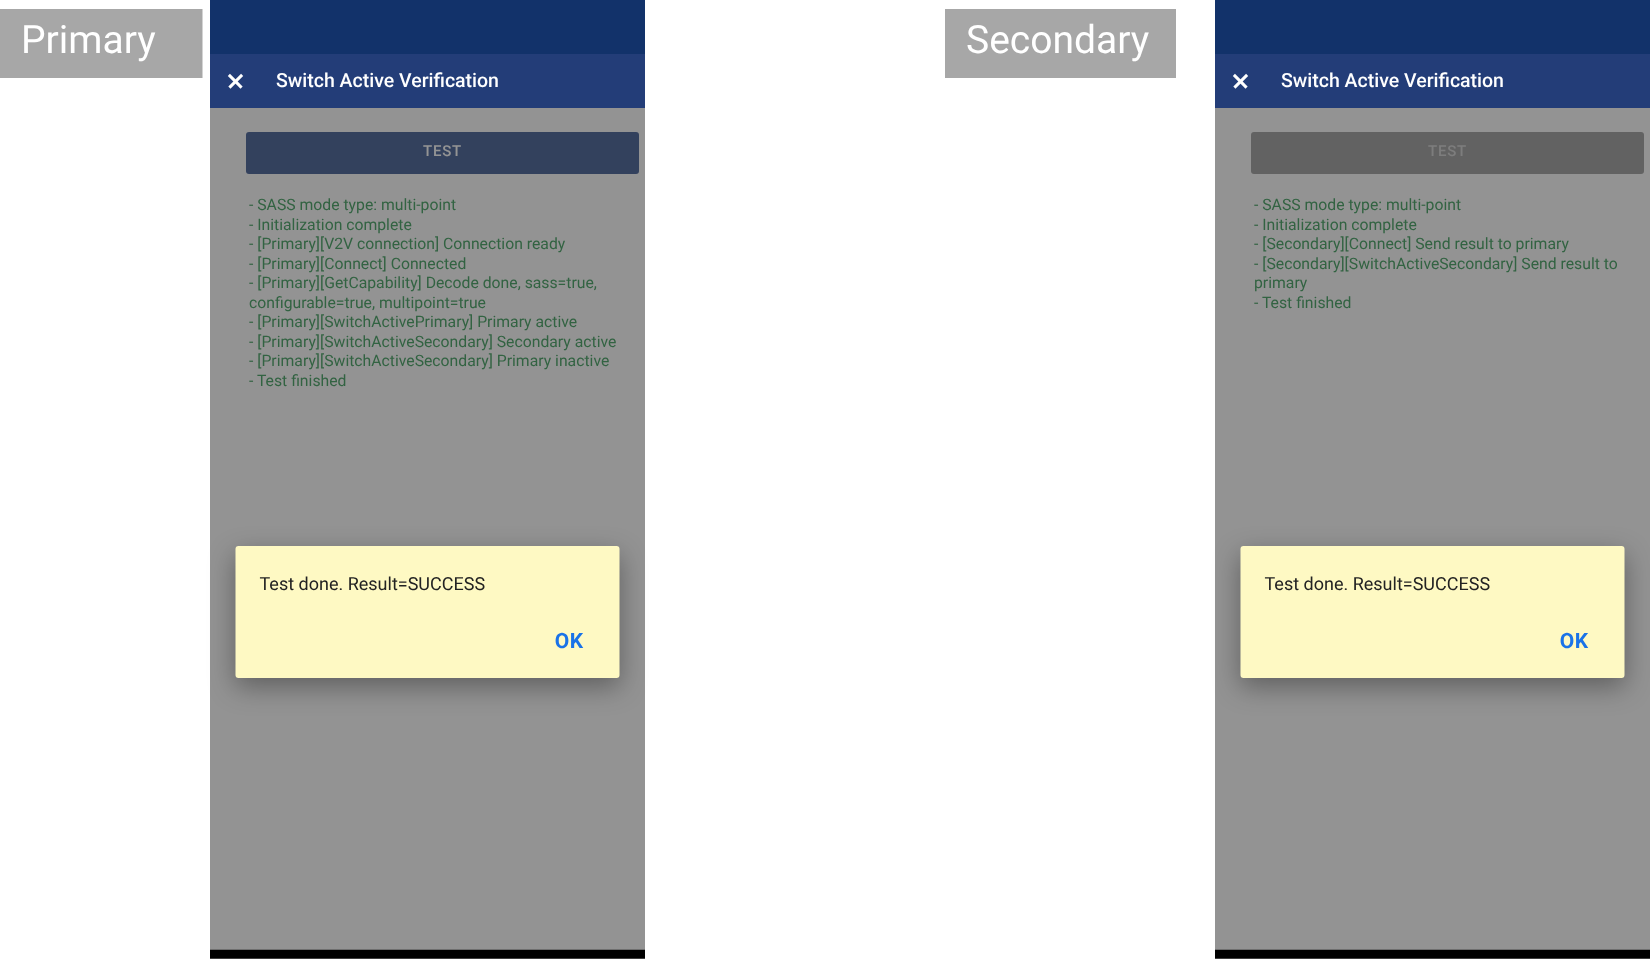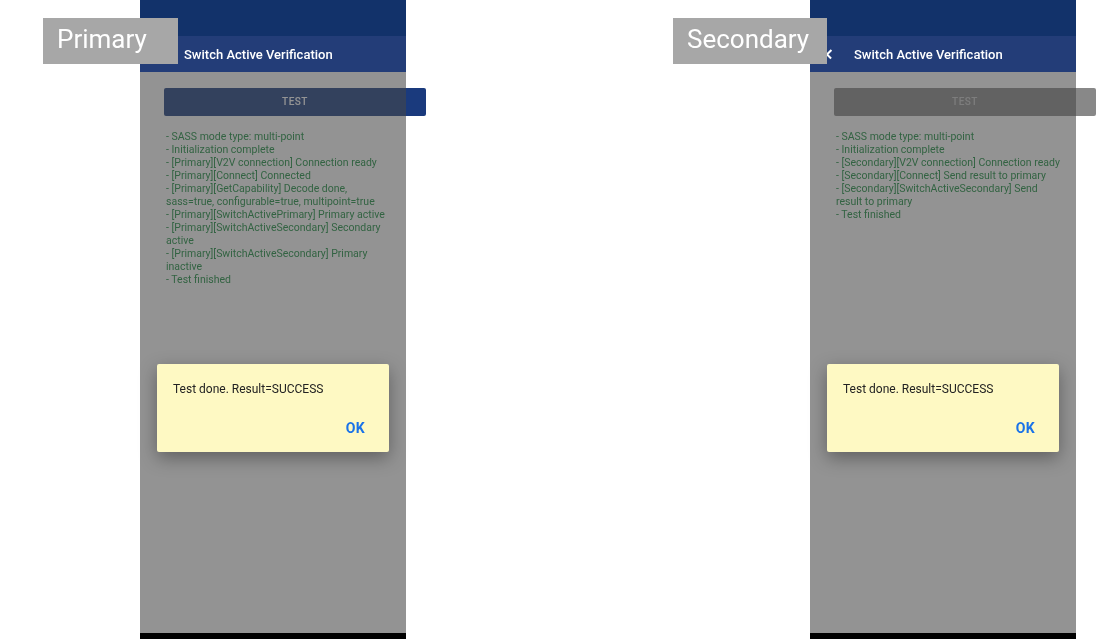--- a/index.html
+++ b/index.html
@@ -6,36 +6,35 @@
     body {
       width: 1100px;
       height: 639px;
       background: #fff;
       font-family: Roboto, Arial, sans-serif;
       position: relative;
       overflow: hidden;
     }
     .tag {
       position: absolute;
-      top: 18px;
+      top: 6px;
       background: #a7a7a7;
       color: #fff;
       font-size: 26px;
       font-weight: 400;
       padding: 6px 16px 10px 14px;
       z-index: 10;
-      margin-left: 43px;
     }
     .tag.primary { left: 0; width: 135px; }
     .tag.secondary { left: 630px; width: auto; padding-right: 18px; }
 
     .phone {
       position: absolute;
       top: 0;
-      width: 266px;
+      width: 290px;
       height: 639px;
       background: #000;
       display: flex;
       flex-direction: column;
     }
     .phone.left { left: 140px; }
     .phone.right { left: 810px; }
 
     .status-bar {
       height: 36px;
@@ -183,21 +182,20 @@
   <div class="app-bar">
     <span class="close"></span>
     <span>Switch Active Verification</span>
   </div>
   <div class="content">
     <div class="inner">
       <div class="test-btn disabled">TEST</div>
       <div class="log">
         <span class="line">- SASS mode type: multi-point</span>
         <span class="line">- Initialization complete</span>
-        <span class="line">- [Secondary][V2V connection] Connection ready</span>
         <span class="line">- [Secondary][Connect] Send result to primary</span>
         <span class="line">- [Secondary][SwitchActiveSecondary] Send result to primary</span>
         <span class="line">- Test finished</span>
       </div>
     </div>
     <div class="scrim"></div>
     <div class="dialog">
       <div class="msg">Test done. Result=SUCCESS</div>
       <div class="actions">
         <span class="ok">OK</span>

